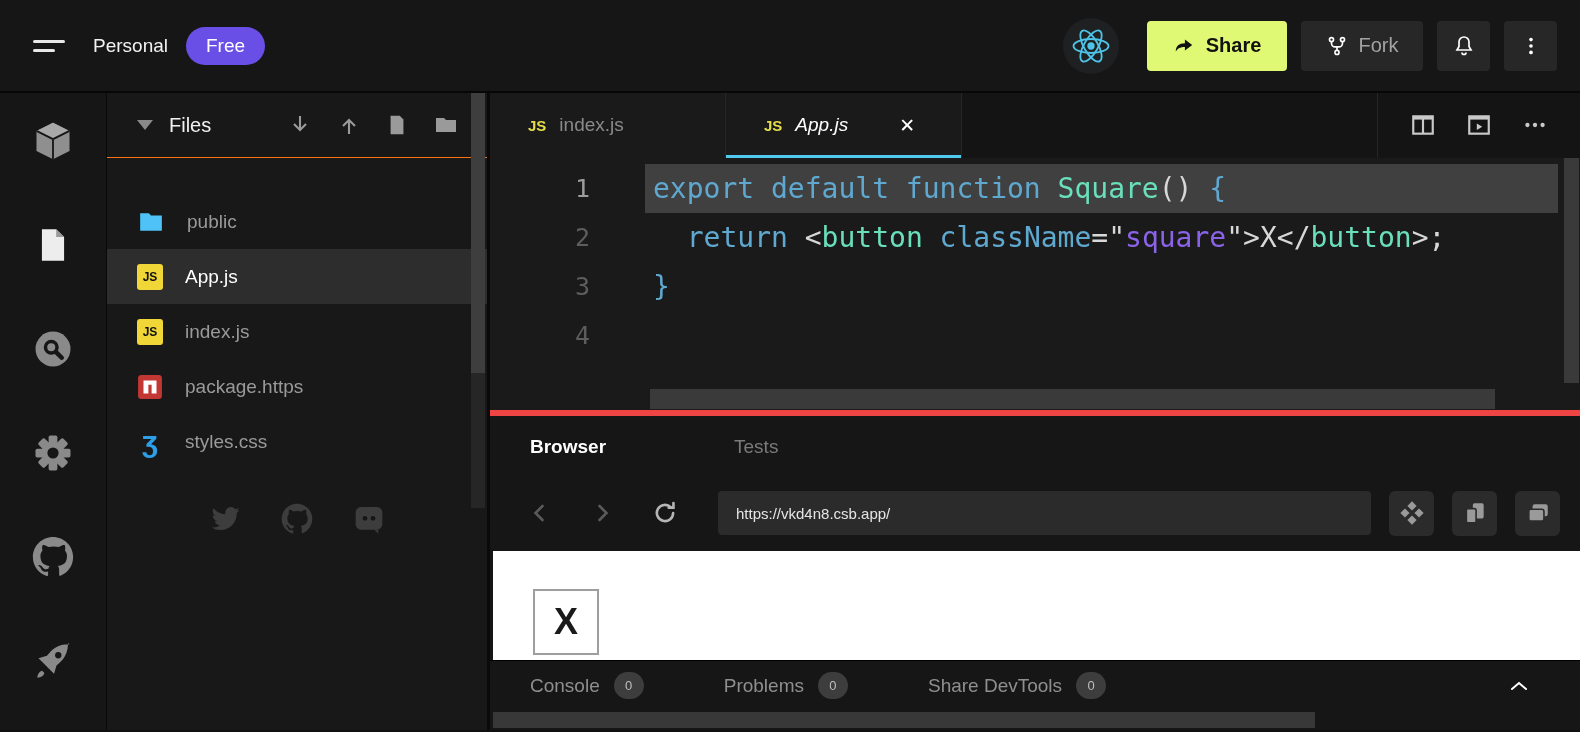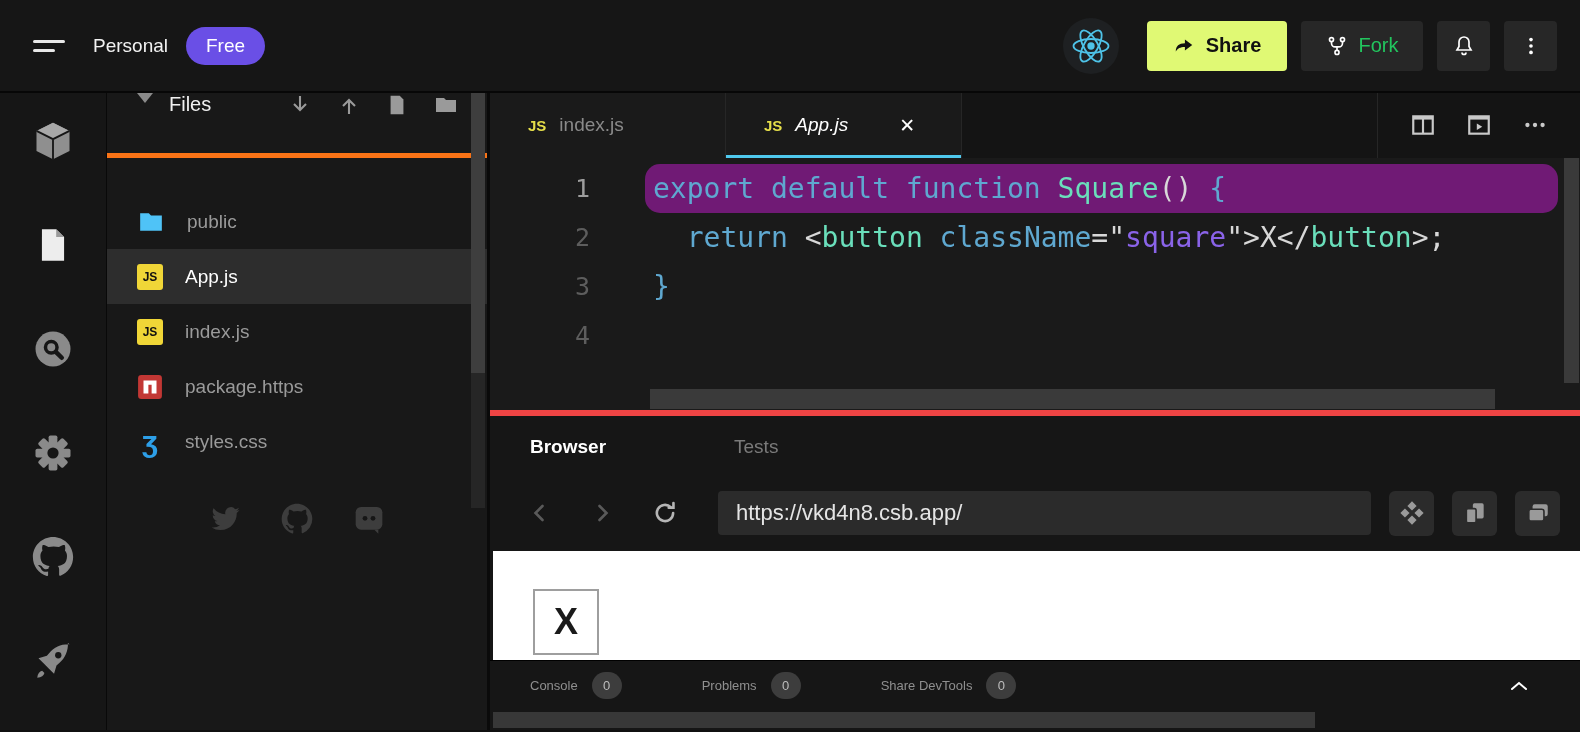--- a/index.html
+++ b/index.html
@@ -16,37 +16,37 @@
   .workspace-name { color:#f2f2f2; font-size:19px; margin-left:28px; }
   .plan-badge { margin-left:18px; background:#6A4FE6; color:#fff; font-size:19px;
                 padding:8px 20px; border-radius:20px; }
   .topbar .spacer { flex:1; }
   .react-logo-wrap { width:56px; height:56px; border-radius:50%; background:#1e2022;
                      display:flex; align-items:center; justify-content:center; }
   .btn { height:50px; border:none; border-radius:4px; font-size:20px; cursor:pointer;
          display:flex; align-items:center; justify-content:center; gap:11px;
          font-family:"Liberation Sans", sans-serif; }
   .btn-share { background:#E0F974; color:#111; width:140px; margin-left:28px; font-weight:600; }
-  .btn-dark  { background:#272727; color:#22c55e; margin-left:14px; }
+  .btn-dark  { background:#272727; color:#a3a3a3; margin-left:14px; }
   .btn-fork   { width:122px; }
   .btn-create { width:143px; }
   .btn-icon   { width:53px; }
 
   
   .main { display:flex; height:637px; }
 
   
   .activitybar { width:107px; background:#161616; display:flex; flex-direction:column;
                  align-items:center; padding-top:26px; gap:60px; border-right:1px solid #090909; }
   .act-item { width:44px; height:44px; display:flex; align-items:center; justify-content:center; cursor:pointer; }
 
   
   .explorer { width:383px; background:#181818; position:relative; border-right:3px solid #0a0a0a; }
-  .section-header { height:65px; display:flex; align-items:flex-start; padding:0 28px 0 30px;
-                    border-bottom:5px solid #f97316; }
+  .section-header { height:65px; display:flex; align-items:center; padding:0 28px 0 30px;
+                    border-bottom:1px solid #f97316; }
   .caret-down { width:0; height:0; border-left:8px solid transparent; border-right:8px solid transparent;
                 border-top:10px solid #8a8a8a; }
   .section-title { color:#f0f0f0; font-size:20px; margin-left:16px; }
   .header-actions { margin-left:auto; display:flex; gap:25px; }
   .header-actions .ha { cursor:pointer; }
 
   .file-list { padding-top:36px; }
   .file-row { height:55px; display:flex; align-items:center; padding-left:30px; gap:22px; cursor:pointer; }
   .file-row .fname { color:#9a9a9a; font-size:19px; }
   .file-row.selected { background:#2d2d2d; }
@@ -78,57 +78,57 @@
                  align-items:center; gap:30px; padding:0 32px; }
   .tab-actions .ta { cursor:pointer; }
 
   
   .codearea { height:253px; background:#1a1a1a; position:relative;
               font-family:"DejaVu Sans Mono", monospace; font-size:28px; overflow:hidden; }
   .code-lines { padding-top:6px; }
   .code-line { display:flex; height:49px; line-height:49px; padding-right:22px; }
   .line-num { width:100px; text-align:right; color:#5d5d5d; font-size:25px; flex:none; }
   .line-content { margin-left:55px; padding:0 8px; white-space:pre; flex:1; }
-  .code-line.current .line-content { background:#701a75;border-radius:15px; }
+  .code-line.current .line-content { background:#404040; }
   .code-line.current .line-num { color:#9d9d9d; }
   .tk-kw  { color:#5FA8D0; }
   .tk-fn  { color:#6ADFBB; }
   .tk-str { color:#8A63E8; }
   .tk-pl  { color:#D8D8D8; }
   .hscroll { position:absolute; left:160px; bottom:1px; width:845px; height:20px; background:#3a3a3a; }
   .vscroll { position:absolute; right:1px; top:0; width:15px; height:225px; background:#3a3a3a; }
 
   
   .browserhead { height:133px; background:#161616; border-top:6px solid #ef4444; }
   .bh-tabs { height:62px; display:flex; align-items:center; padding-left:40px; gap:128px; }
   .bh-tab { font-size:19px; color:#7a7a7a; cursor:pointer; }
   .bh-tab.active { color:#fff; font-weight:bold; }
   .bh-nav { height:71px; display:flex; align-items:center; padding:0 20px 0 38px; gap:0; }
   .nav-btn { width:24px; margin-right:38px; cursor:pointer; }
   .url-bar { width:675px; height:44px; background:#2b2b2b; border-radius:4px; display:flex;
              align-items:center; padding:0 18px; margin-left:4px; }
-  .url-text { color:#e5e5e5; font-size:22px; border:none; background:transparent; width:100%;
+  .url-text { color:#e5e5e5; font-size:15px; border:none; background:transparent; width:100%;
               font-family:"Liberation Sans", sans-serif; }
   .bh-btn { width:45px; height:45px; background:#2b2b2b; border-radius:6px; margin-left:18px;
             display:flex; align-items:center; justify-content:center; cursor:pointer; flex:none; }
   .bh-btn:first-of-type { margin-left:16px; }
 
   
   .preview { height:118px; background:#161616; padding:8px 0 0 3px; }
   .preview-inner { width:100%; height:100%; background:#ffffff; }
   .square-btn { width:66px; height:66px; margin:38px 0 0 40px; background:#fff;
                 border:2px solid #9E9E9E; font-size:36px; font-weight:bold; color:#1a1a1a;
                 font-family:"Liberation Sans", sans-serif; cursor:pointer; }
 
   
   .consolebar { height:50px; display:flex; align-items:center; padding-left:40px;
                 background:#161616; border-top:1px solid #000; }
   .cons-item { display:flex; align-items:center; gap:14px; cursor:pointer; }
   .cons-item + .cons-item { margin-left:80px; }
-  .cons-label { color:#8f8f8f; font-size:13px; }
+  .cons-label { color:#8f8f8f; font-size:19px; }
   .cons-badge { min-width:30px; height:27px; background:#3d3d3d; border-radius:14px; color:#bdbdbd;
                 font-size:13px; display:flex; align-items:center; justify-content:center; padding:0 6px; }
   .cons-expand { margin-left:auto; margin-right:52px; cursor:pointer; }
 
   .bottomstrip { height:20px; background:#161616; position:relative; }
   .bottomstrip .thumb { position:absolute; left:3px; top:2px; width:822px; height:16px; background:#383838; }
 </style>
 </head>
 <body>
 

